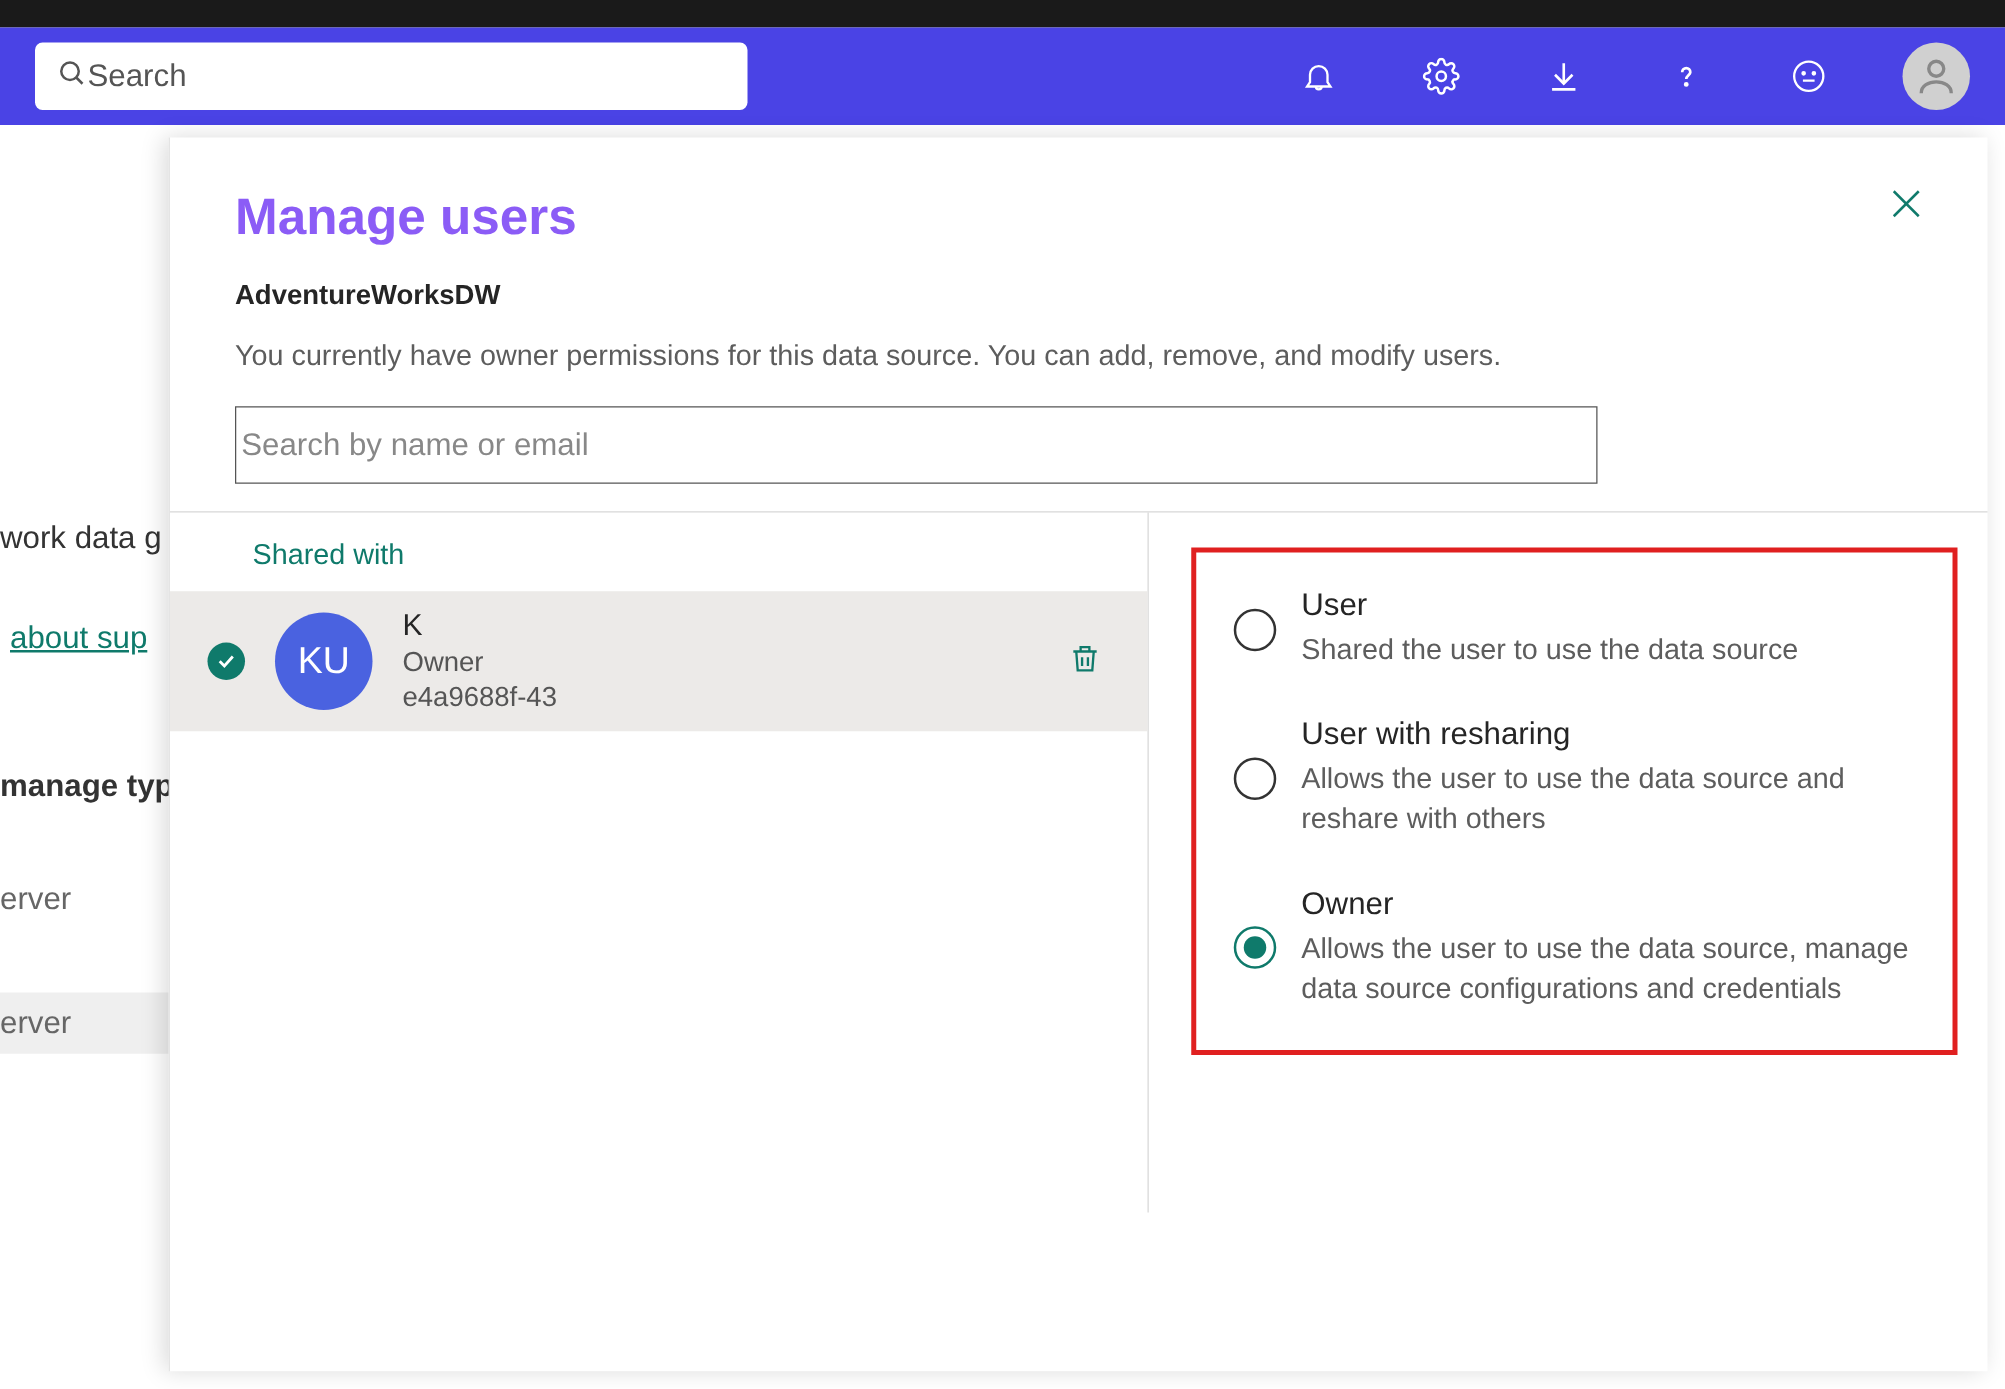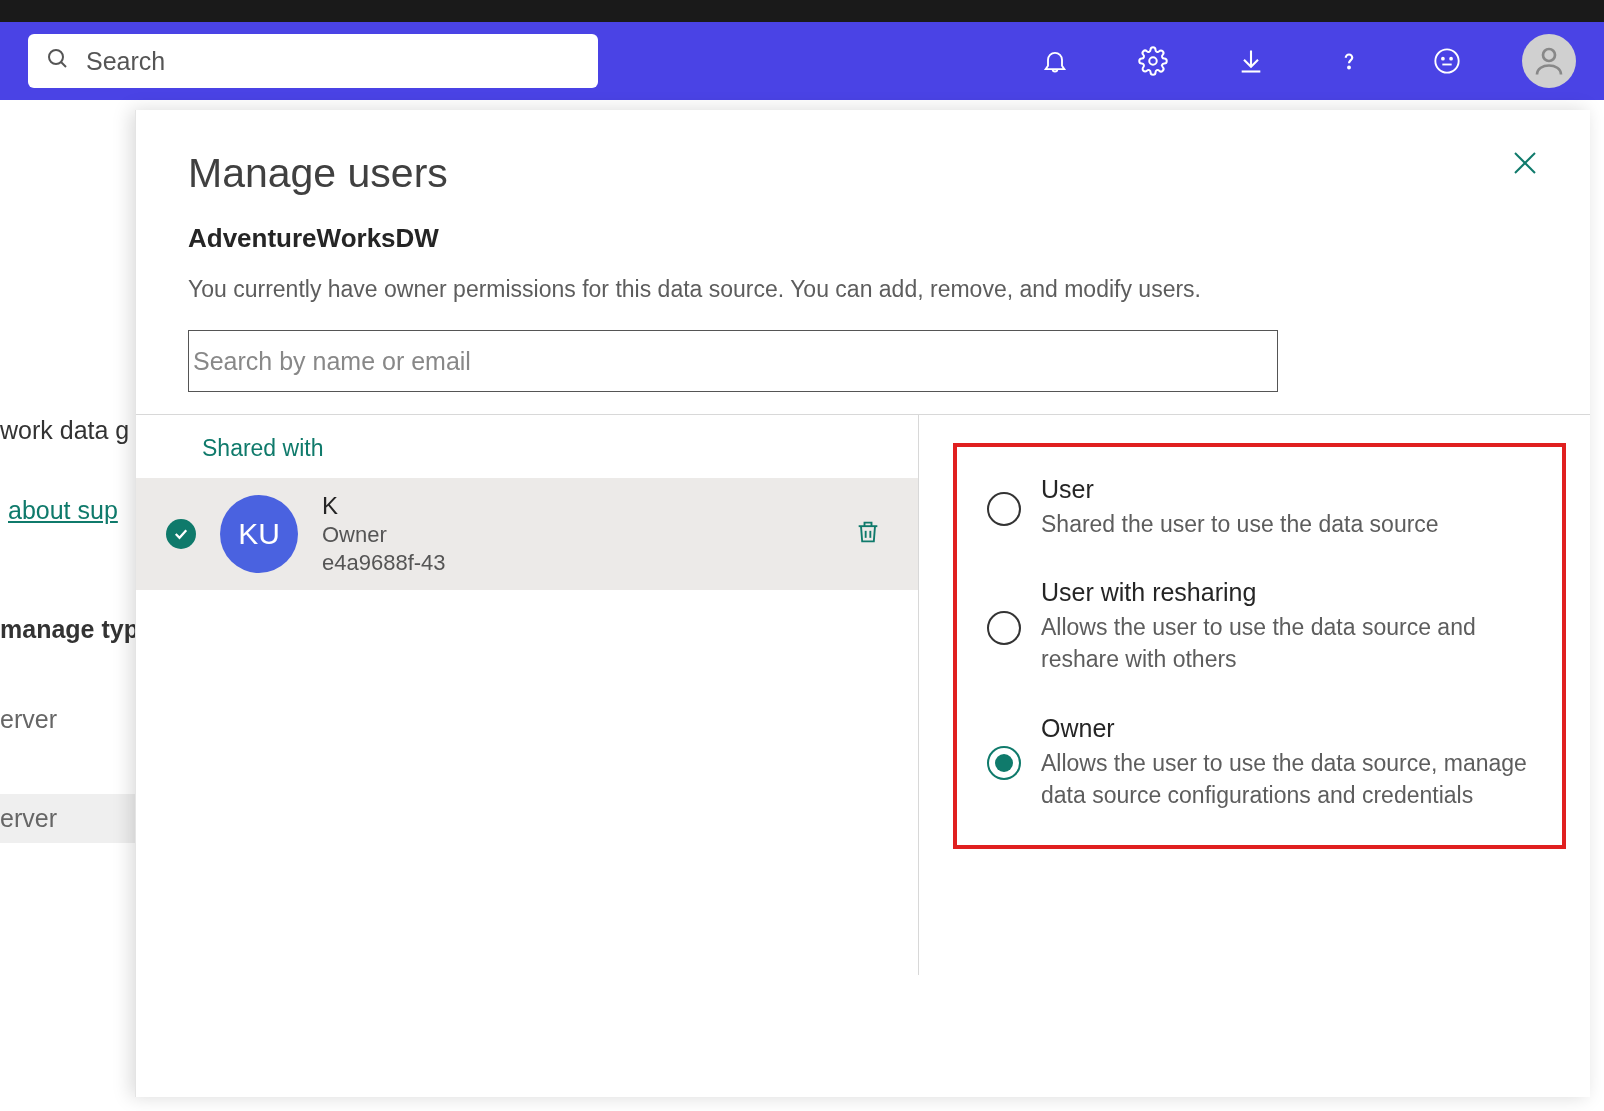--- a/index.html
+++ b/index.html
@@ -18,21 +18,21 @@
   gap: 12px;
 }
 .search-box {
   width: 570px;
   height: 54px;
   background: #fff;
   border-radius: 6px;
   display: flex;
   align-items: center;
   padding: 0 18px;
-  gap: 16px;
+  gap: 0;
 }
 .search-box input {
   border: none;
   outline: none;
   font-size: 25px;
   color: #555;
   flex: 1;
   background: transparent;
 }
 .search-box input::placeholder { color: #555; }
@@ -78,22 +78,22 @@
   position: absolute;
   top: 110px;
   left: 135px;
   right: 14px;
   bottom: 14px;
   background: #fff;
   box-shadow: -4px 0 18px rgba(0,0,0,0.15);
   border-left: 1px solid #e4e4e4;
 }
 .panel-inner { padding: 40px 52px 0 52px; }
-.panel h1 { font-size: 41px; font-weight: 400; color: #404040; margin-bottom: 26px; }
-.panel h2 { font-size: 26px; font-weight: 600; color: #252525; margin-bottom: 22px; }
+.panel h1 { font-size: 41px; font-weight: 700; color: #8b5cf6; margin-bottom: 26px; }
+.panel h2 { font-size: 22px; font-weight: 600; color: #252525; margin-bottom: 22px; }
 .panel .subtext { font-size: 24px; color: #444; margin-bottom: 22px; line-height: 1.5; }
 .panel .subtext a { color: #0f7a6b; text-decoration: underline; }
 .panel .subtext2 { font-size: 23px; color: #5d5d5d; margin-bottom: 27px; }
 .close-btn {
   position: absolute;
   top: 38px;
   right: 44px;
   width: 36px;
   height: 36px;
   cursor: pointer;

